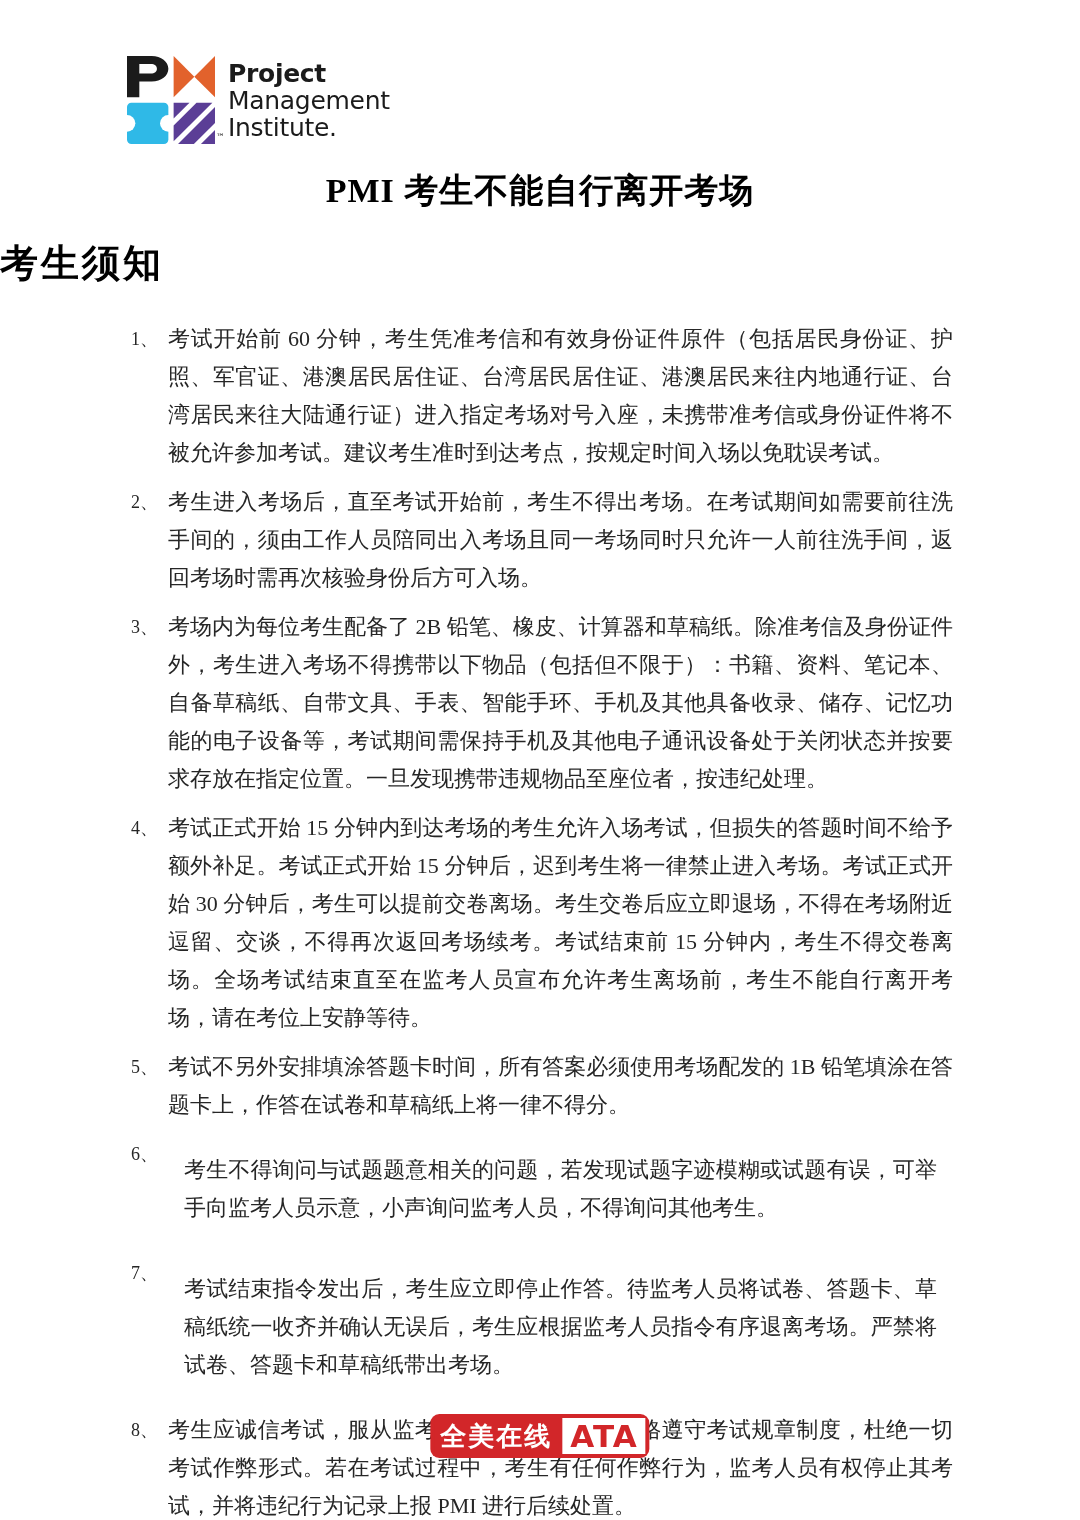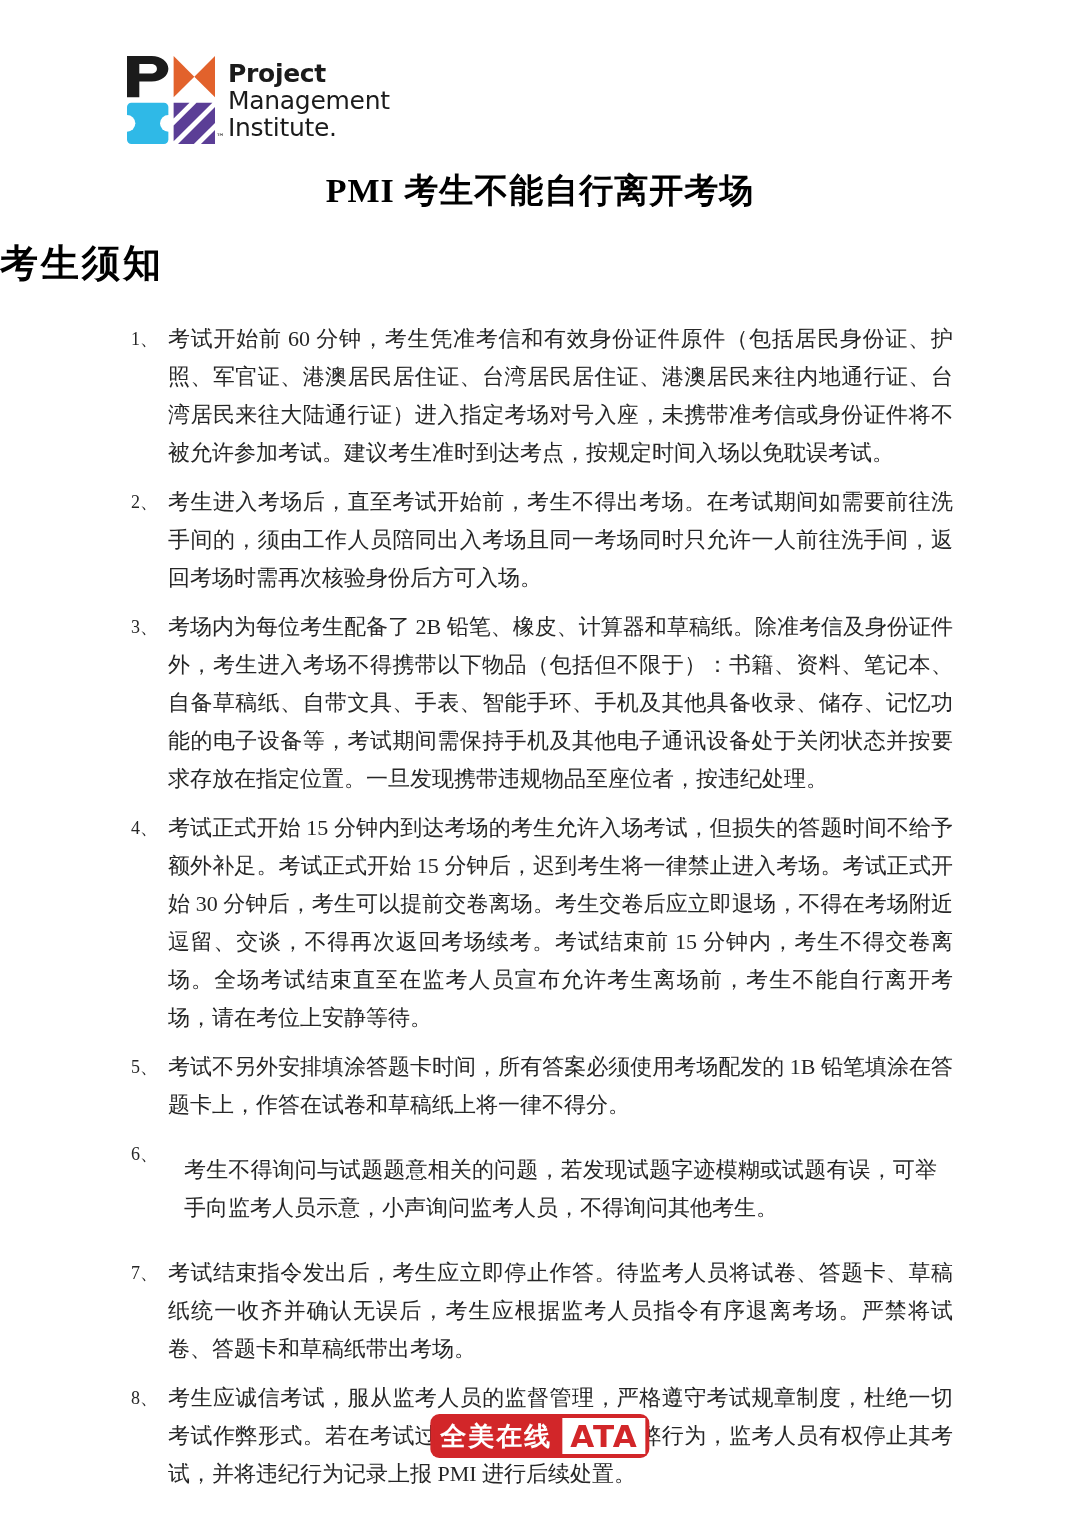--- a/index.html
+++ b/index.html
@@ -134,21 +134,21 @@
     <div class="notice">
       <span class="num">5、</span>
       <p class="txt" style="margin:0">考试不另外安排填涂答题卡时间，所有答案必须使用考场配发的 1B 铅笔填涂在答题卡上，作答在试卷和草稿纸上将一律不得分。</p>
     </div>
     <div class="notice">
       <span class="num">6、</span>
       <p class="txt" style="margin:16px">考生不得询问与试题题意相关的问题，若发现试题字迹模糊或试题有误，可举手向监考人员示意，小声询问监考人员，不得询问其他考生。</p>
     </div>
     <div class="notice">
       <span class="num">7、</span>
-      <p class="txt" style="margin:0">考试结束指令发出后，考生应立即停止作答。待监考人员将试卷、答题卡、草稿纸统一收齐并确认无误后，考生应根据监考人员指令有序退离考场。严禁将试卷、答题卡和草稿纸带出考场。</p>
+      <p class="txt" style="margin:16px">考试结束指令发出后，考生应立即停止作答。待监考人员将试卷、答题卡、草稿纸统一收齐并确认无误后，考生应根据监考人员指令有序退离考场。严禁将试卷、答题卡和草稿纸带出考场。</p>
     </div>
     <div class="notice">
       <span class="num">8、</span>
       <p class="txt" style="margin:0">考生应诚信考试，服从监考人员的监督管理，严格遵守考试规章制度，杜绝一切考试作弊形式。若在考试过程中，考生有任何作弊行为，监考人员有权停止其考试，并将违纪行为记录上报 PMI 进行后续处置。</p>
     </div>
   </div>
 
   <div class="ata-logo">
     <span class="ata-cn">全美在线</span>
     <span class="ata-en">ATA</span>

